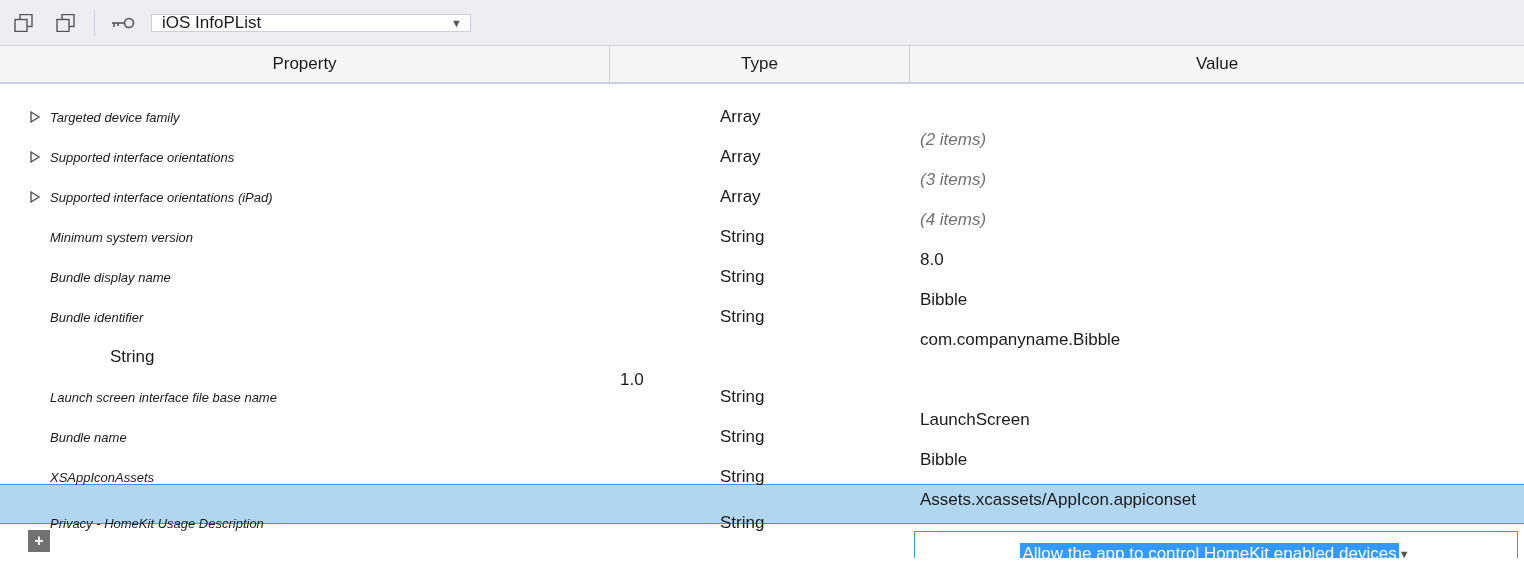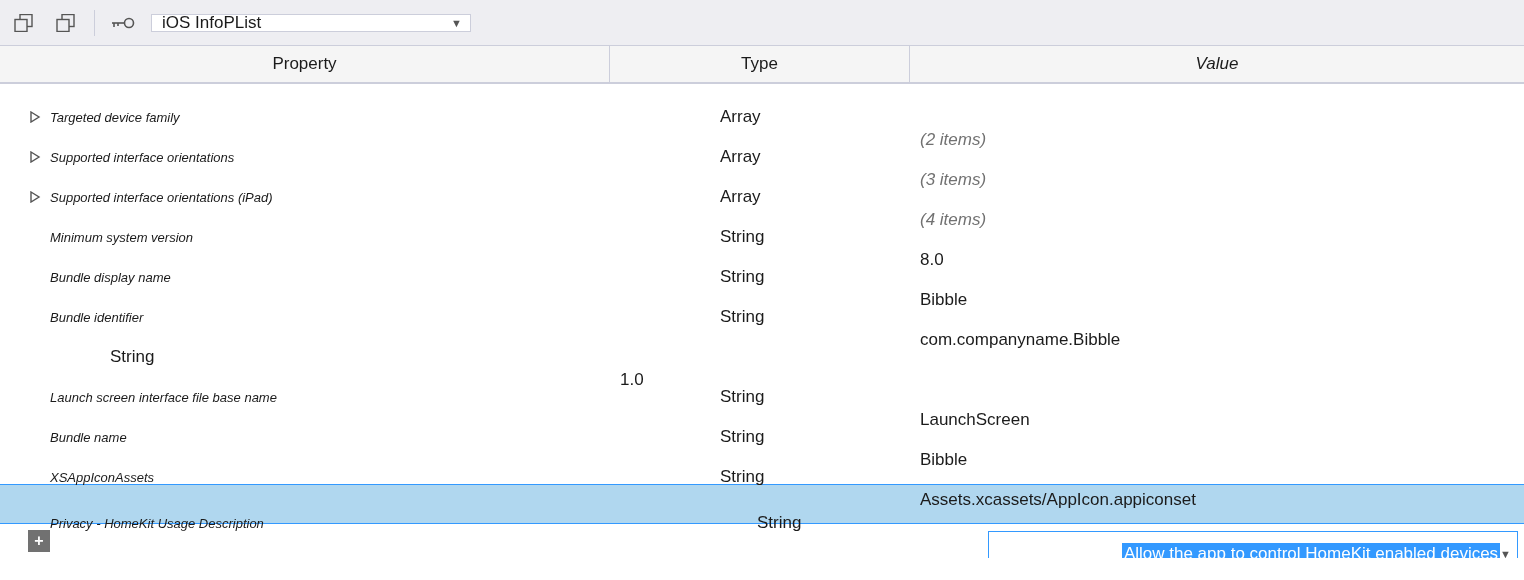--- a/index.html
+++ b/index.html
@@ -50,21 +50,21 @@
     background:#f5f5f5;
     border-bottom: 2px solid #cccedb;
     height: 38px;
   }
   .hdr > div {
     display:flex; align-items:center; justify-content:center;
     font-size:17px;
     color:#1b1b1b;
     border-right:1px solid #cccedb;
   }
-  .hdr > div:last-child { border-right:none;font-style:italic; }
+  .hdr > div:last-child { border-right:none; }
 
   
   .rows { }
   .row {
     display:grid;
     grid-template-columns: 610px 300px 1fr;
     height: 40px;
     align-items:center;
   }
   .cell-prop {
@@ -79,28 +79,28 @@
     width:14px; height:14px;
     color:#555;
   }
   .disclosure svg{display:block;}
   .spacer14 { width:14px; height:14px; display:inline-block;}
   .cell-type { font-size:17px; padding-left:110px;}
   .cell-val  { font-size:17px; padding-left:10px;margin-top:46px;}
   .cell-val.italic { font-style:italic; color:#717171;}
 
   
-  .row.sel { background:#b0d7ef; border-top:1px solid #3399ff; border-bottom:1px solid #3399ff;gap:37px; }
+  .row.sel { background:#b0d7ef; border-top:1px solid #3399ff; border-bottom:1px solid #3399ff; }
   .row.sel .editor {
     flex:1;
     margin-right:6px;
     height:30px;
     border:1px solid #3399ff;
     background:#ffffff;
-    display:flex; align-items:center; justify-content:flex-end;
+    display:flex; align-items:center; justify-content:center;
     padding:16px 6px 0 4px;
   }
   .row.sel .editor .txt{
     background:#3399ff; color:#fff;
     padding:1px 2px;
     font-size:17px;
     white-space:nowrap;
   }
   .row.sel .editor .chev{ color:#555; font-size:11px;}
   .row.sel .cell-val{ display:flex; align-items:center; padding-left:4px;}

